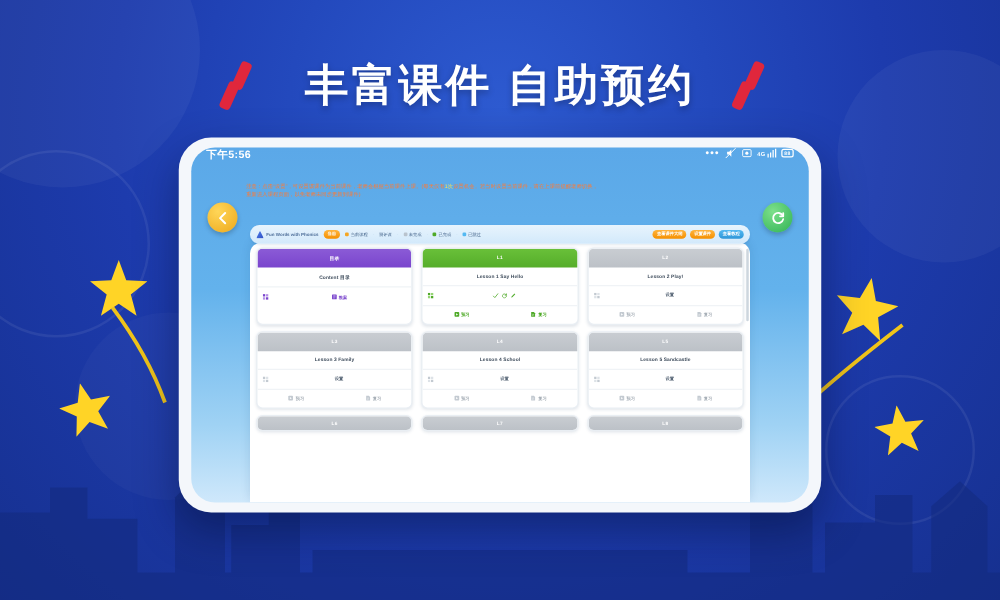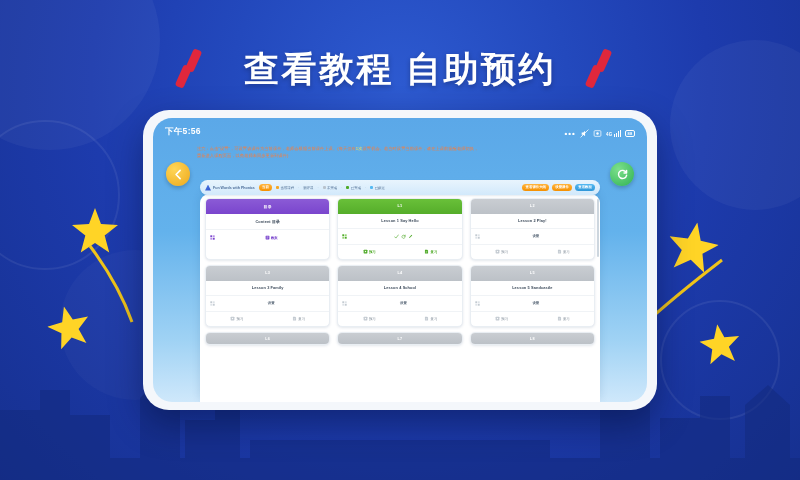--- a/index.html
+++ b/index.html
@@ -84,21 +84,21 @@
     width:100%; height:100%;
     border-radius:19px;
     overflow:hidden;
     position:relative;
     background:linear-gradient(#5ba8e8 0%, #63b2ec 40%, #9fd2f4 78%, #cfe8fb 100%);
   }
 
   
   #statusbar {
     height:20px;
-    display:flex; align-items:flex-end; justify-content:space-between;
+    display:flex; align-items:flex-start; justify-content:space-between;
     padding:0 12px;
     color:#ffffff;
     font-size:8.5px; font-weight:bold;
     letter-spacing:.3px;
   }
   #status-right { display:flex; align-items:center; gap:4px; }
   .sb-ico { display:block; }
 
   
   #notice {
@@ -256,21 +256,21 @@
       <rect x="250" y="150" width="300" height="40"></rect>
       <rect x="0" y="168" width="800" height="22"></rect>
     </g>
   </svg>
 </div>
 
 <div id="headline">
   <span class="slash-group left">
     <span class="slash a"></span><span class="slash b"></span>
   </span>
-  <span class="title">查看教程 自助预约</span>
+  <span class="title">丰富课件 自助预约</span>
   <span class="slash-group right">
     <span class="slash a"></span><span class="slash b"></span>
   </span>
 </div>
 
 <div class="star-wrap" style="left:72px;top:208px;width:46px;height:46px;">
   <div class="star"></div>
 </div>
 <div class="star-wrap" style="left:48px;top:306px;width:42px;height:42px;transform:rotate(-14deg);">
   <div class="star"></div>

